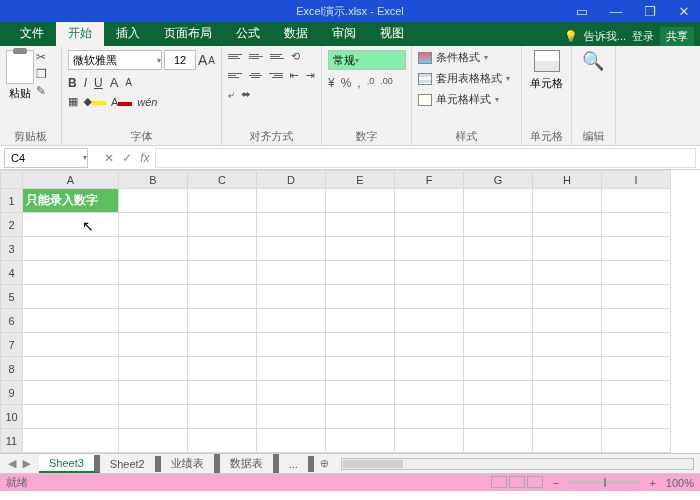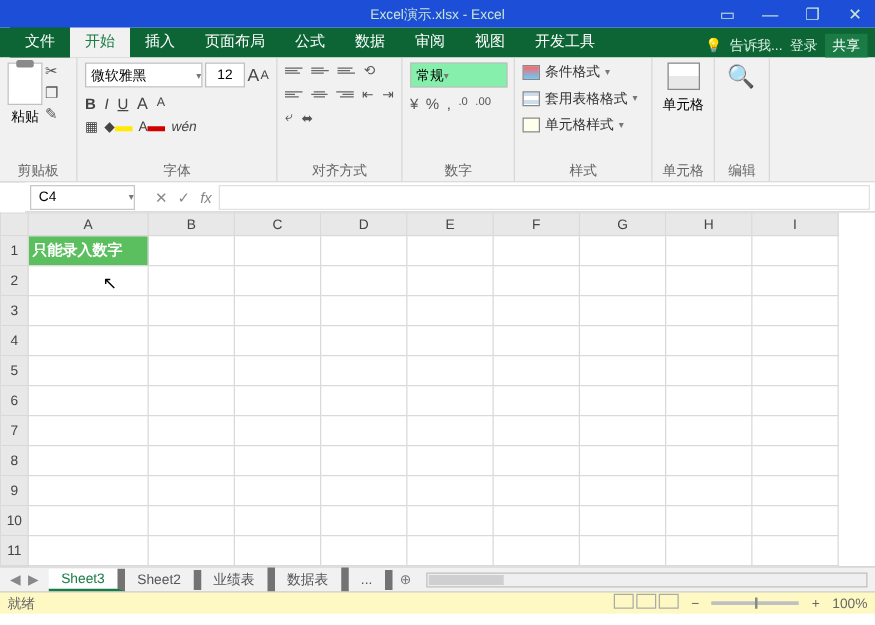--- a/index.html
+++ b/index.html
@@ -38,41 +38,41 @@
 .number { width: 90px; }
 .num-sel { width: 78px; height: 20px; border: 1px solid #bfbfbf; background: #86efac; font-size: 11px; padding: 0 4px; display:flex; align-items:center; justify-content:flex-start; }
 .num-row { display: flex; gap: 6px; margin-top: 6px; font-size: 12px; color: #555; }
 .styles { width: 110px; }
 .styles-item { display: flex; align-items: center; gap: 4px; font-size: 11px; color: #333; margin-bottom: 6px; }
 .styles-item .ico { width: 14px; height: 12px; border: 1px solid #888; }
 .cells { width: 50px; text-align: center; }
 .cells .ico { width: 26px; height: 22px; border: 1px solid #888; margin: 0 auto 4px; background: linear-gradient(#fff 50%, #e8e8e8 50%); }
 .editing { width: 44px; text-align: center; }
 .editing .ico { font-size: 18px; color: #555; }
-.namebox-row { height: 24px; border-bottom: 1px solid #d0d0d0; display: flex; align-items: center; background: #fff; margin-left: 20px; }
+.namebox-row { height: 24px; border-bottom: 1px solid #d0d0d0; display: flex; align-items: center; background: #fff; }
 .namebox { width: 84px; height: 20px; border: 1px solid #c8c8c8; margin-left: 4px; padding-left: 6px; font-size: 11px; display:flex; align-items:center; justify-content:space-between; }
 .fx-icons { display: flex; gap: 8px; margin-left: 16px; color: #888; font-size: 12px; align-items: center; }
 .formula-bar { flex: 1; height: 20px; border: 1px solid #e0e0e0; margin-left: 6px; margin-right: 4px; background: #fff; }
 .sheet-area { position: relative; }
 .grid { border-collapse: collapse; table-layout: fixed; }
 .grid th, .grid td { border: 1px solid #d9d9d9; font-size: 11px; font-weight: normal; }
 .grid .colhead th { background: #e8e8e8; height: 18px; text-align: center; color: #444; }
 .grid .rowhead { background: #e8e8e8; width: 22px; text-align: center; color: #444; }
 .grid td { height: 24px; background: #fff; }
 .grid .corner { background: #e8e8e8; width: 22px; }
 .grid td.a1 { background: #5bbf60; color: #fff; font-size: 12px; padding-left: 3px; font-weight: 600; }
 .cursor-img { position: absolute; left: 82px; top: 48px; font-size: 14px; color: #000; pointer-events: none; }
 .sheet-tabs { height: 20px; border-top: 1px solid #ccc; display: flex; align-items: center; background: #f1f1f1; font-size: 11px; }
 .sheet-nav { display: flex; gap: 6px; padding: 0 8px; color: #888; }
 .sheet-tab { padding: 2px 10px; border-right: 6px solid #737373; color: #555; }
 .sheet-tab.active { background: #fff; border-bottom: 2px solid #1a7b44; color: #1a7b44; }
 .sheet-plus { padding: 0 6px; color: #777; }
 .hscroll { flex: 1; margin: 0 6px; height: 12px; border: 1px solid #c0c0c0; background: #efefef; position: relative; }
 .hscroll .thumb { position: absolute; left: 1px; top: 1px; height: 8px; width: 60px; background: #cfcfcf; }
-.statusbar { height: 18px; background: #fef9c3; border-top: 1px solid #ccc; display: flex; align-items: center; font-size: 11px; color: #666; padding: 0 6px; }
+.statusbar { height: 18px; background: #f9a8d4; border-top: 1px solid #ccc; display: flex; align-items: center; font-size: 11px; color: #666; padding: 0 6px; }
 .statusbar .right { margin-left: auto; display: flex; align-items: center; gap: 10px; }
 .view-btns span { display:inline-block; width:16px; height:12px; border:1px solid #aaa; margin-left:2px; }
 .zoom-slider { width: 70px; height: 3px; background: #c0c0c0; position: relative; }
 .zoom-slider::before { content:""; position:absolute; left:50%; top:-3px; width:2px; height:9px; background:#888; }
 .caret { font-size: 8px; color: #777; }
 </style>
 </head>
 <body>
 
 <div class="titlebar">
@@ -87,21 +87,20 @@
 
 <div class="ribbon-tabs">
   <div class="tab file">文件</div>
   <div class="tab active">开始</div>
   <div class="tab">插入</div>
   <div class="tab">页面布局</div>
   <div class="tab">公式</div>
   <div class="tab">数据</div>
   <div class="tab">审阅</div>
   <div class="tab">视图</div>
-  <div class="tab">开发工具</div>
   <div class="right">
     <span>💡</span>
     <span>告诉我...</span>
     <span>登录</span>
     <span style="background:#1a7b44;color:#fff;padding:2px 6px;">共享</span>
   </div>
 </div>
 
 <div class="ribbon">
   <div class="group clipboard">

